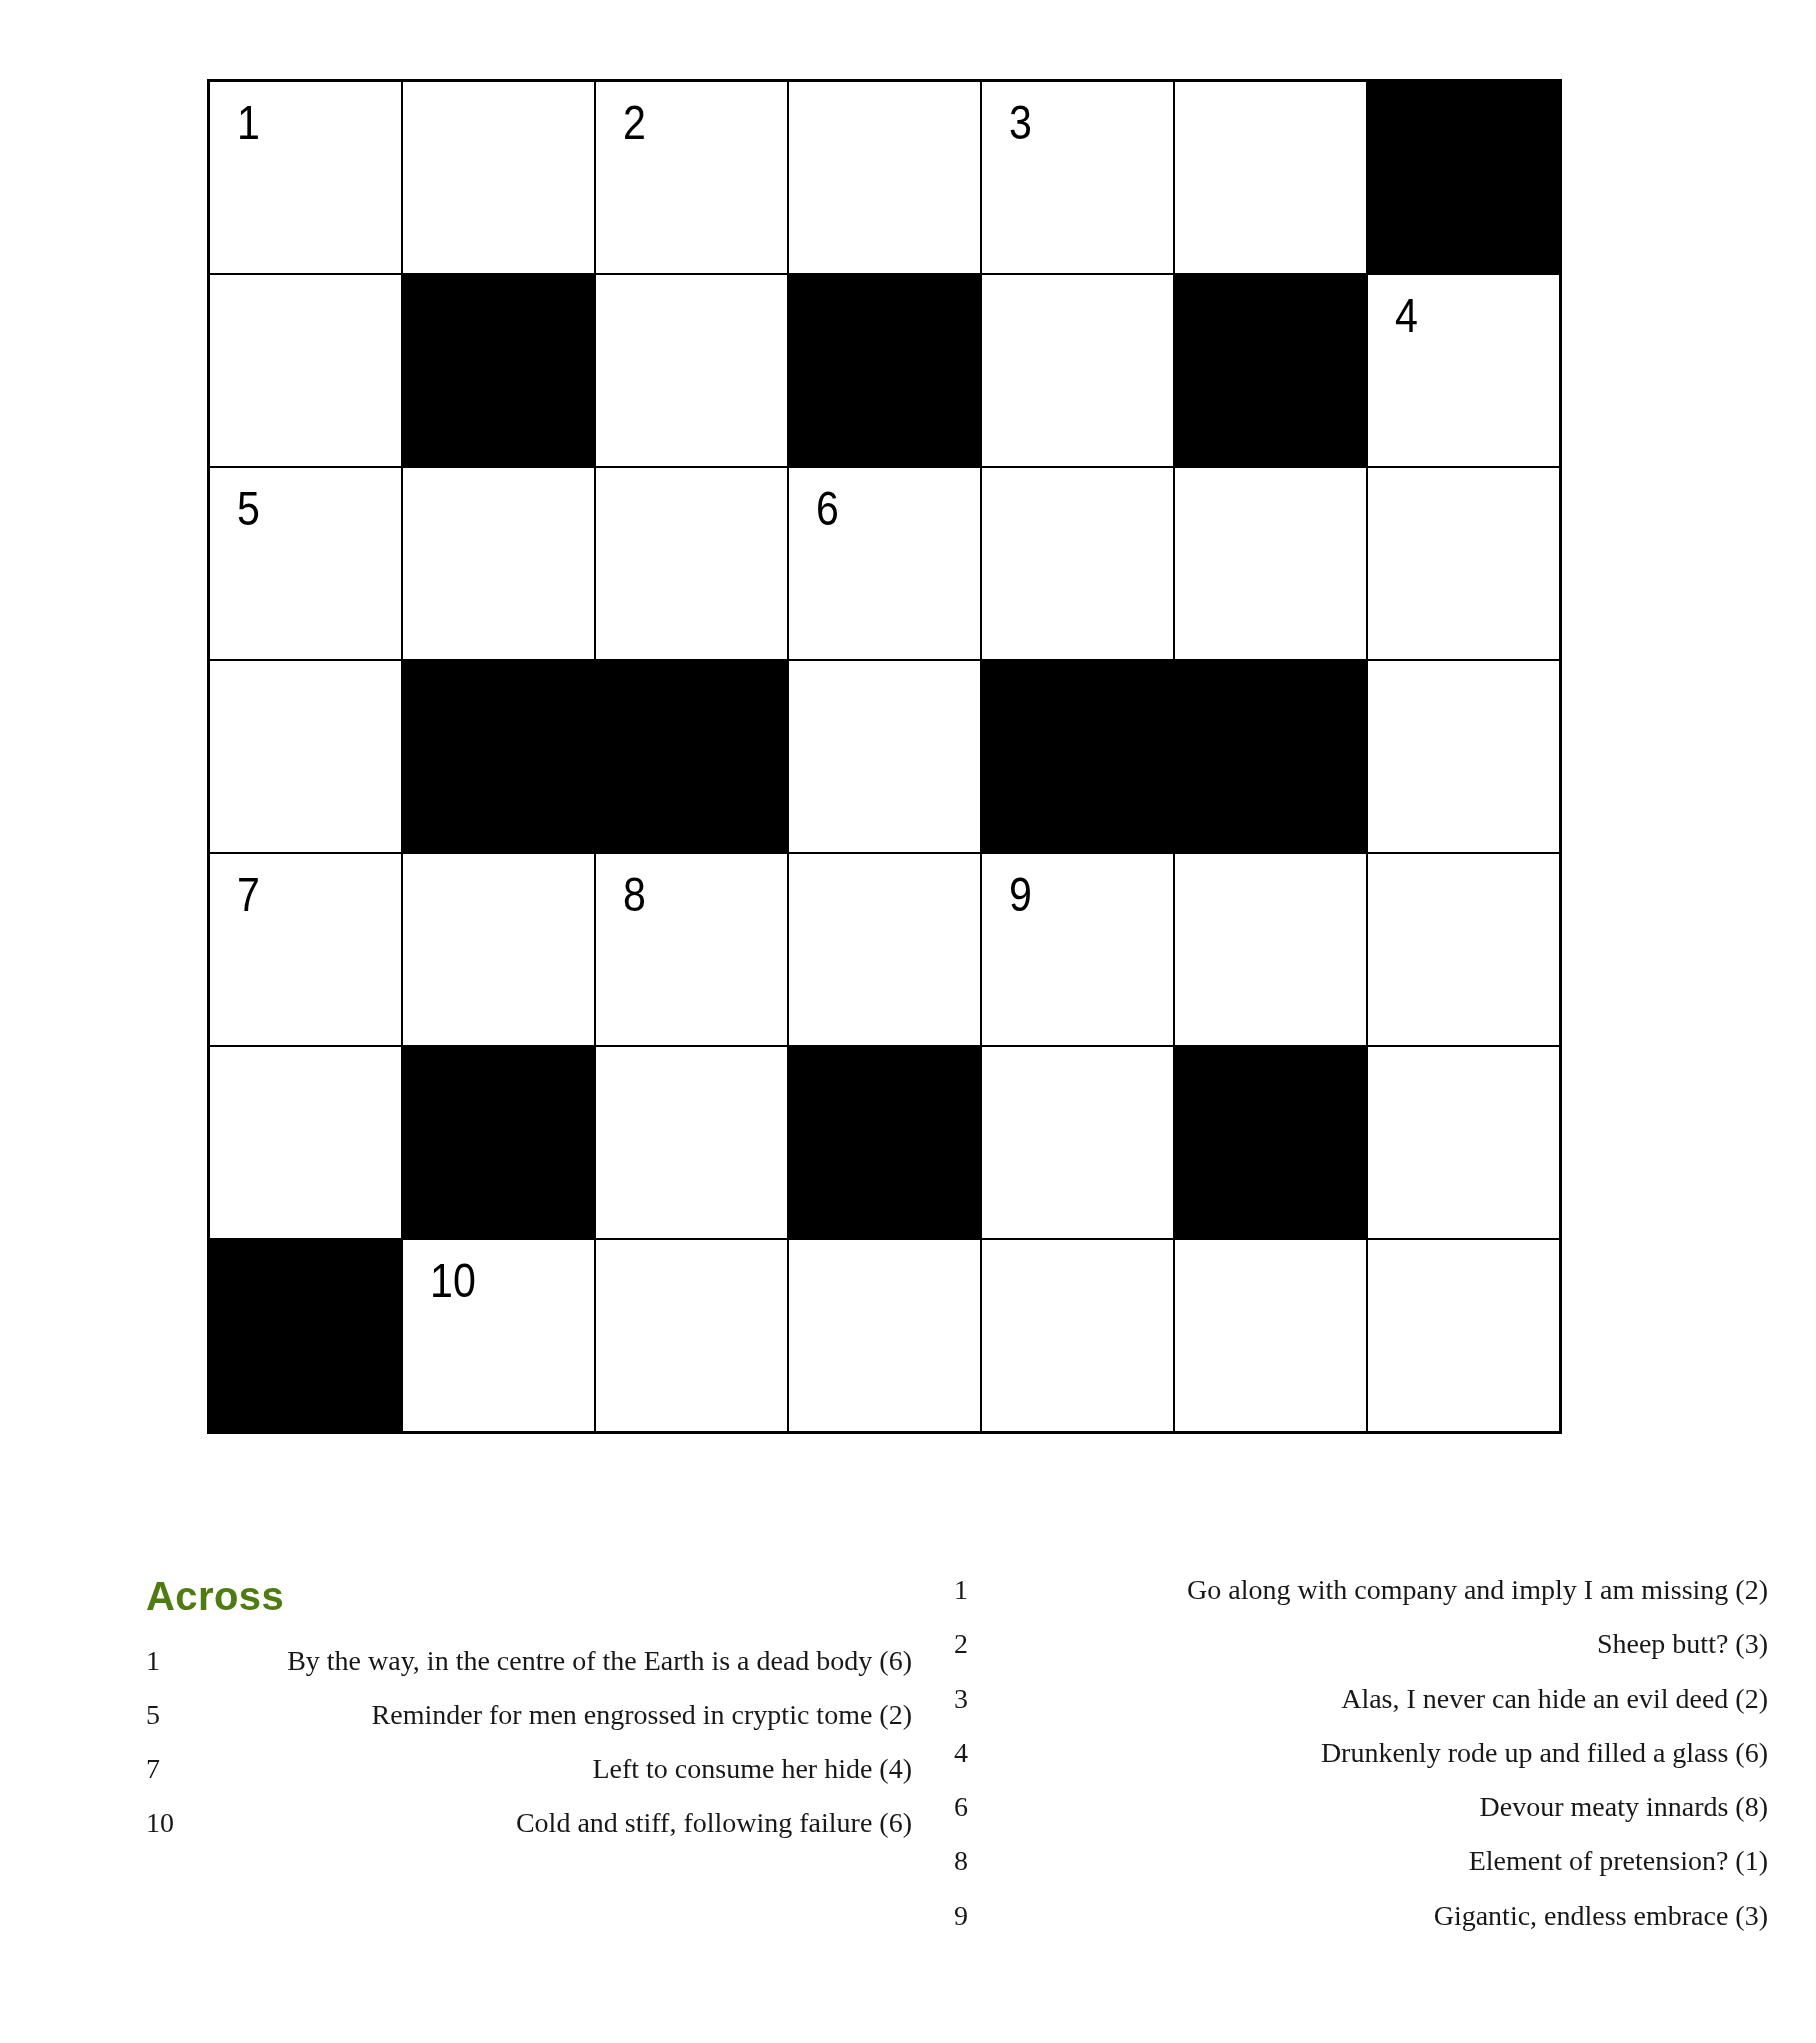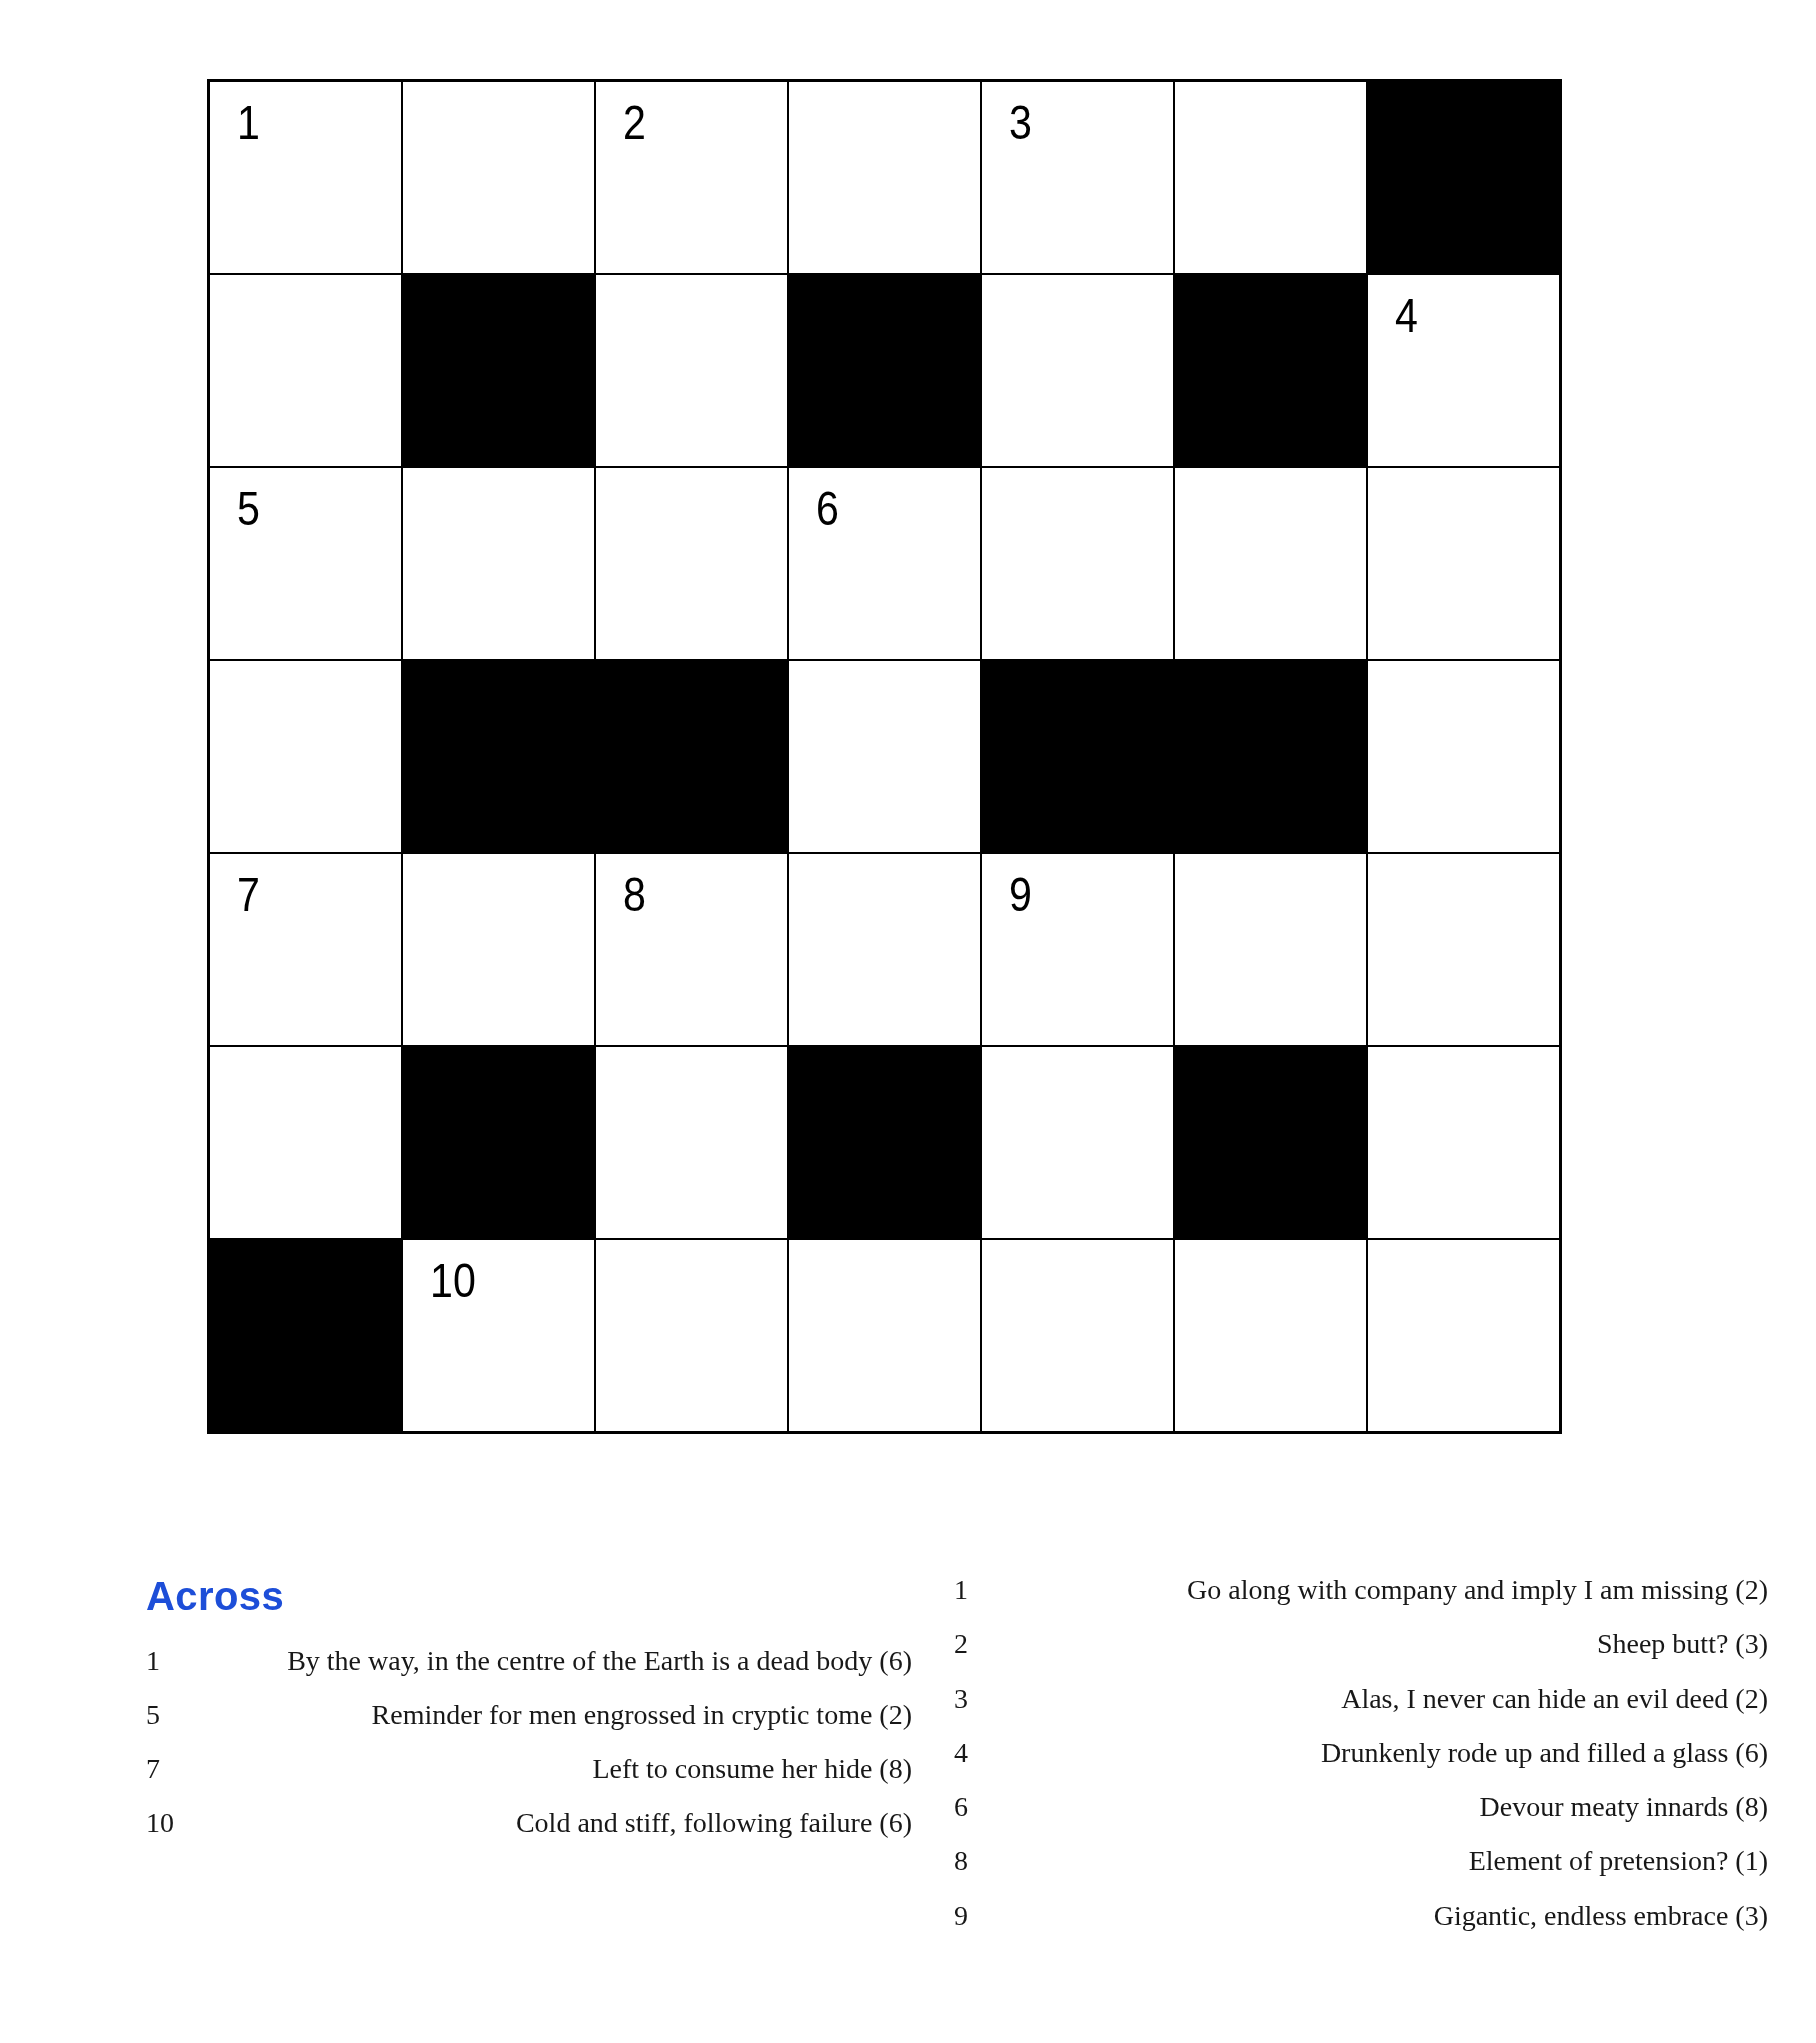--- a/index.html
+++ b/index.html
@@ -64,21 +64,21 @@
   }
   .clue-col.across { left: 146px;  width: 766px; }
   .clue-col.down   { left: 954px; width: 814px; }
 
   .clue-heading {
     margin: 0 0 25.5px 0;
     font-family: "Liberation Sans", sans-serif;
     font-weight: 700;
     font-size: 40px;
     line-height: 45px;
-    color: #1d4ed8;
+    color: #4d7c0f;
     letter-spacing: 0.4px;
   }
   .clue {
     display: flex;
     align-items: flex-start;
     margin-bottom: 22.3px;
     font-family: "Liberation Serif", serif;
     font-size: 28px;
     line-height: 32px;
     color: #181818;
@@ -177,21 +177,21 @@
       <div class="clue">
         <span class="cnum">1</span>
         <span class="ctext">By the way, in the centre of the Earth is a dead body (6)</span>
       </div>
       <div class="clue">
         <span class="cnum">5</span>
         <span class="ctext">Reminder for men engrossed in cryptic tome (2)</span>
       </div>
       <div class="clue">
         <span class="cnum">7</span>
-        <span class="ctext">Left to consume her hide (8)</span>
+        <span class="ctext">Left to consume her hide (4)</span>
       </div>
       <div class="clue">
         <span class="cnum">10</span>
         <span class="ctext">Cold and stiff, following failure (6)</span>
       </div>
     </section>
 
     <section class="clue-col down">
 
       <div class="clue">

